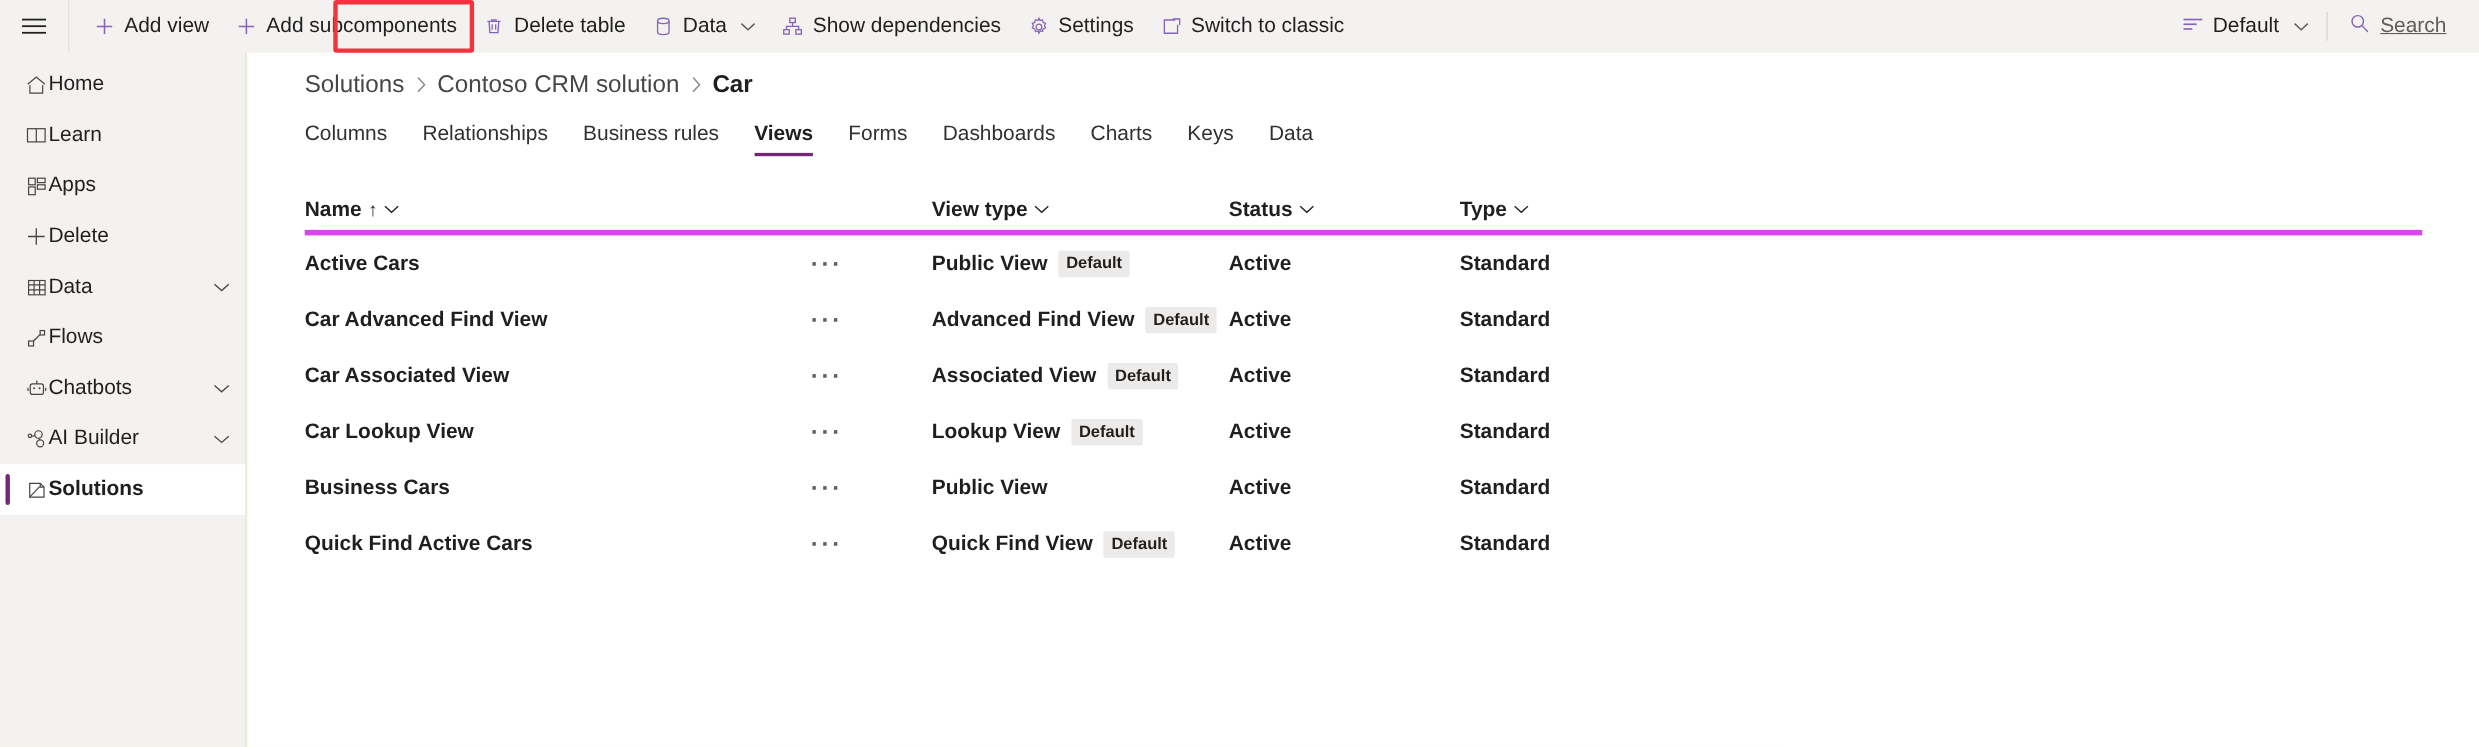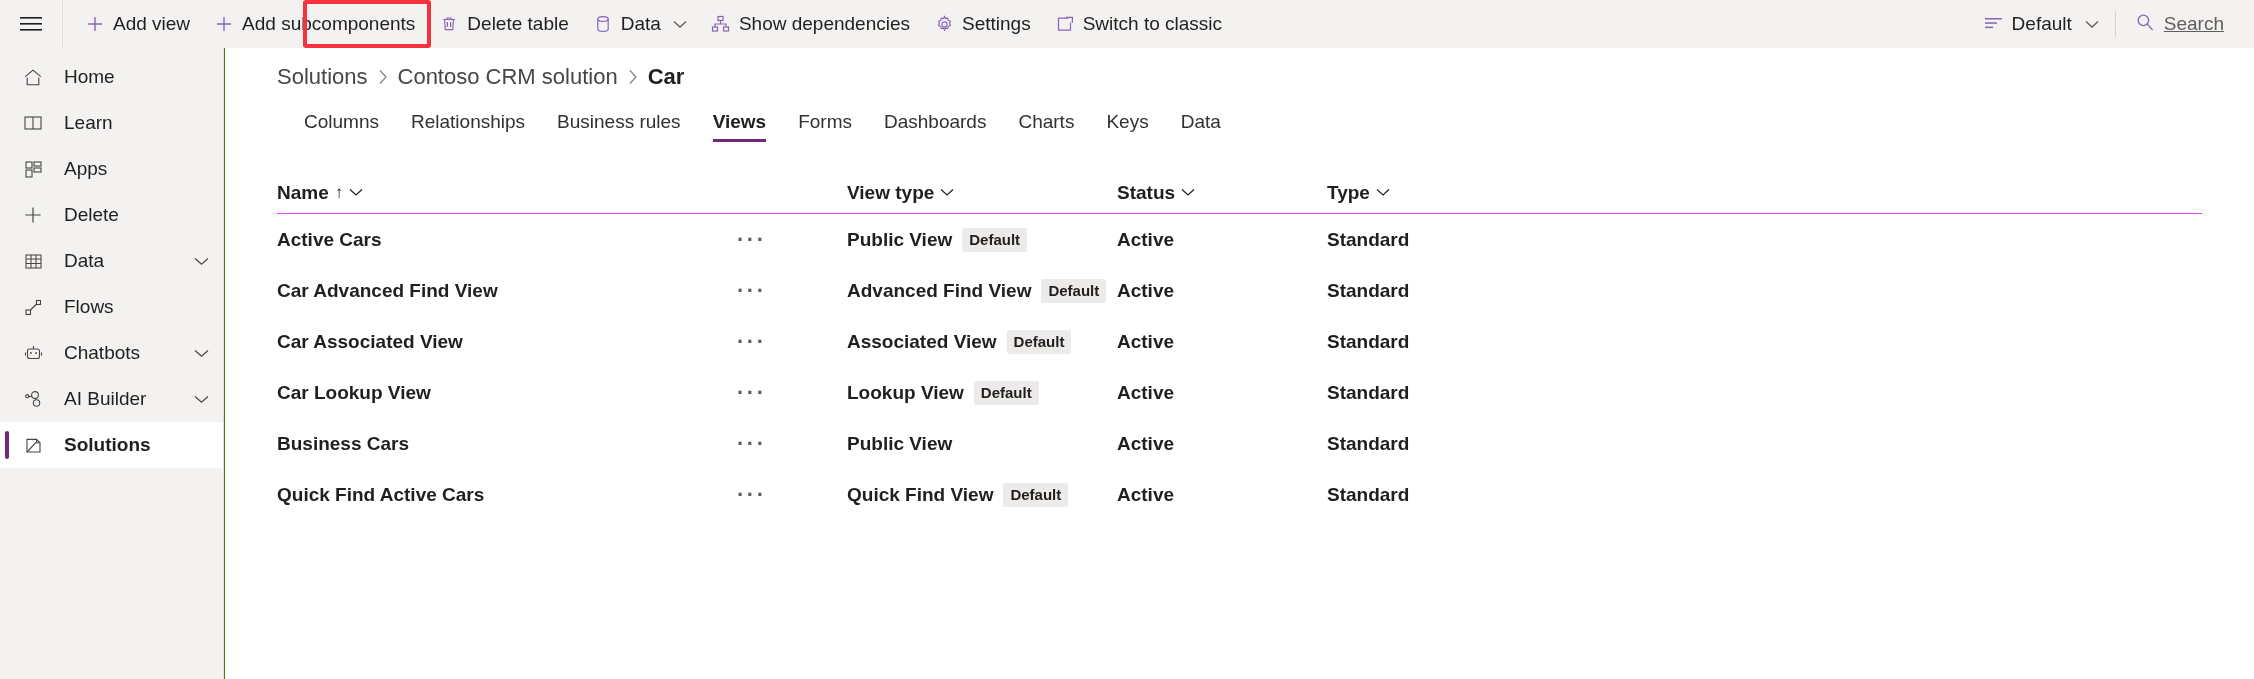--- a/index.html
+++ b/index.html
@@ -2,21 +2,21 @@
 <html><head>
 <meta charset="utf-8">
 <style>
   * { box-sizing: border-box; margin: 0; padding: 0; }
   html, body {
     width: 2254px; height: 679px;
     font-family: "Liberation Sans", "DejaVu Sans", sans-serif;
     background: #ffffff;
     overflow: hidden;
   }
-  #app { position: relative; width: 2254px; height: 679px; background: #4d7c0f; }
+  #app { position: relative; width: 2254px; height: 679px; background: #fef9c3; }
 
   
   .topbar {
     position: absolute; left: 0; top: 0; width: 2254px; height: 48px;
     background: #f3f2f1;
     display: flex; align-items: center;
   }
   .hamburger {
     width: 62px; height: 48px;
     display: flex; align-items: center; justify-content: center;
@@ -80,21 +80,21 @@
     position: relative;
     display: flex; align-items: center;
     height: 46px; padding-left: 22px; padding-right: 14px;
     font-size: 19px; color: #201f1e; cursor: pointer;
   }
   .nav-item .nav-ico {
     width: 22px; height: 22px; display: flex; align-items: center; justify-content: center;
     color: #484644; flex: none;
   }
   .nav-item .nav-ico svg { display: block; }
-  .nav-item .nav-label { margin-left: 20px; white-space: nowrap; }
+  .nav-item .nav-label { margin-left: 0; white-space: nowrap; }
   .nav-item .nav-chev { margin-left: auto; color: #484644; display: flex; align-items: center; }
   .nav-item.selected { background: #ffffff; font-weight: 700; }
   .nav-item.selected::before {
     content: ""; position: absolute; left: 5px; top: 9px;
     width: 4px; height: 28px; background: #742774; border-radius: 2px;
   }
 
   
   .main {
     position: absolute; left: 225px; top: 48px; right: 0; bottom: 0;
@@ -106,41 +106,41 @@
     display: flex; align-items: center; gap: 10px;
     padding: 18px 0 0 52px; height: 40px;
     font-size: 22px;
   }
   .bc-link { color: #484644; cursor: pointer; white-space: nowrap; }
   .bc-sep { color: #8a8886; font-size: 18px; display:flex; align-items:center; }
   .bc-current { color: #201f1e; font-weight: 700; white-space: nowrap; }
 
   .tabs {
     display: flex; align-items: flex-end;
-    padding-left: 79px; margin-top: 14px;
+    padding-left: 52px; margin-top: 14px;
     height: 40px; gap: 0;
   }
   .tab {
     position: relative;
     padding: 0 16px 9px 16px;
     font-size: 19px; color: #323130; cursor: pointer; white-space: nowrap;
   }
   .tab:first-child { padding-left: 0; }
   .tab.active { color: #201f1e; font-weight: 700; }
   .tab.active::after {
     content: ""; position: absolute;
     left: 16px; right: 16px; bottom: 0; height: 3px; background: #742774;
   }
 
   
   .grid { margin-top: 30px; padding: 0 52px 0 52px; }
   .grid-head {
     display: flex; align-items: center;
     height: 42px;
-    border-bottom: 1px solid #d946ef;
+    border-bottom: 5px solid #d946ef;
   }
   .gh {
     display: flex; align-items: center; gap: 6px;
     font-size: 19px; color: #201f1e; font-weight: 700;
   }
   .gh .sortarrow { font-size: 17px; font-weight: 400; color: #201f1e; }
   .gh .hchev { color: #201f1e; display: flex; align-items: center; }
 
   .col-name   { width: 460px; flex: none; }
   .col-dots   { width: 110px; flex: none; display: flex; align-items: center; }

